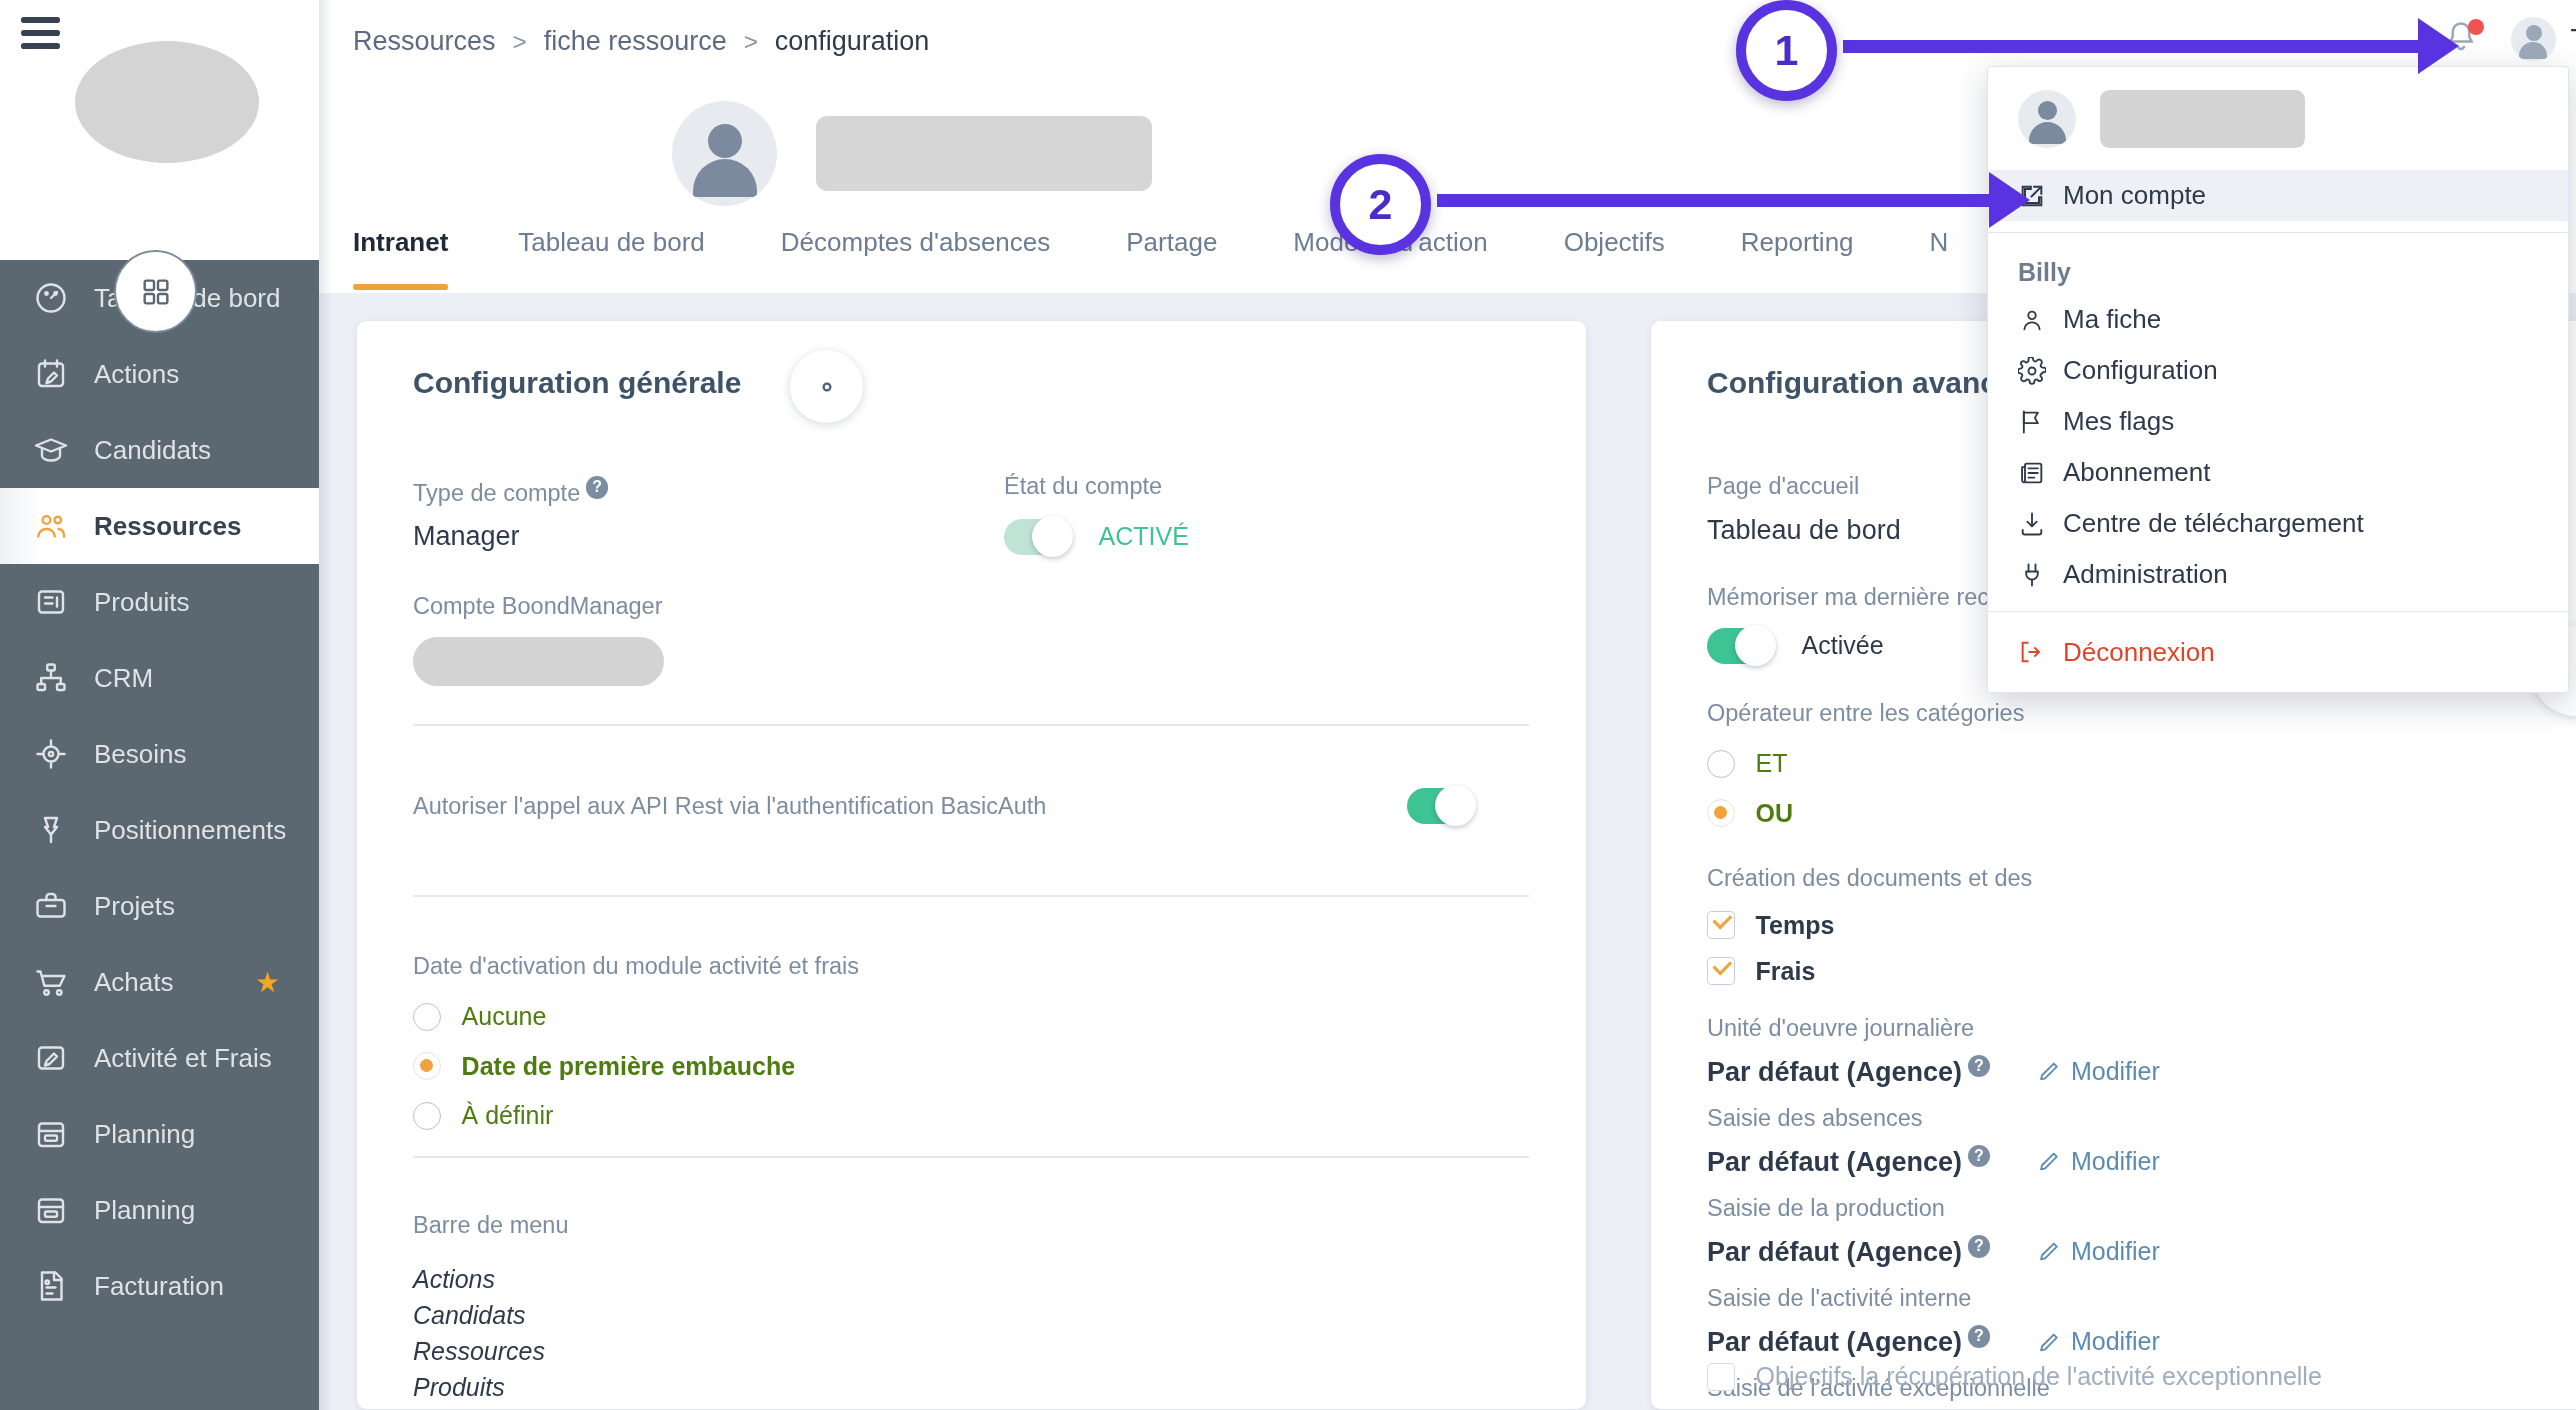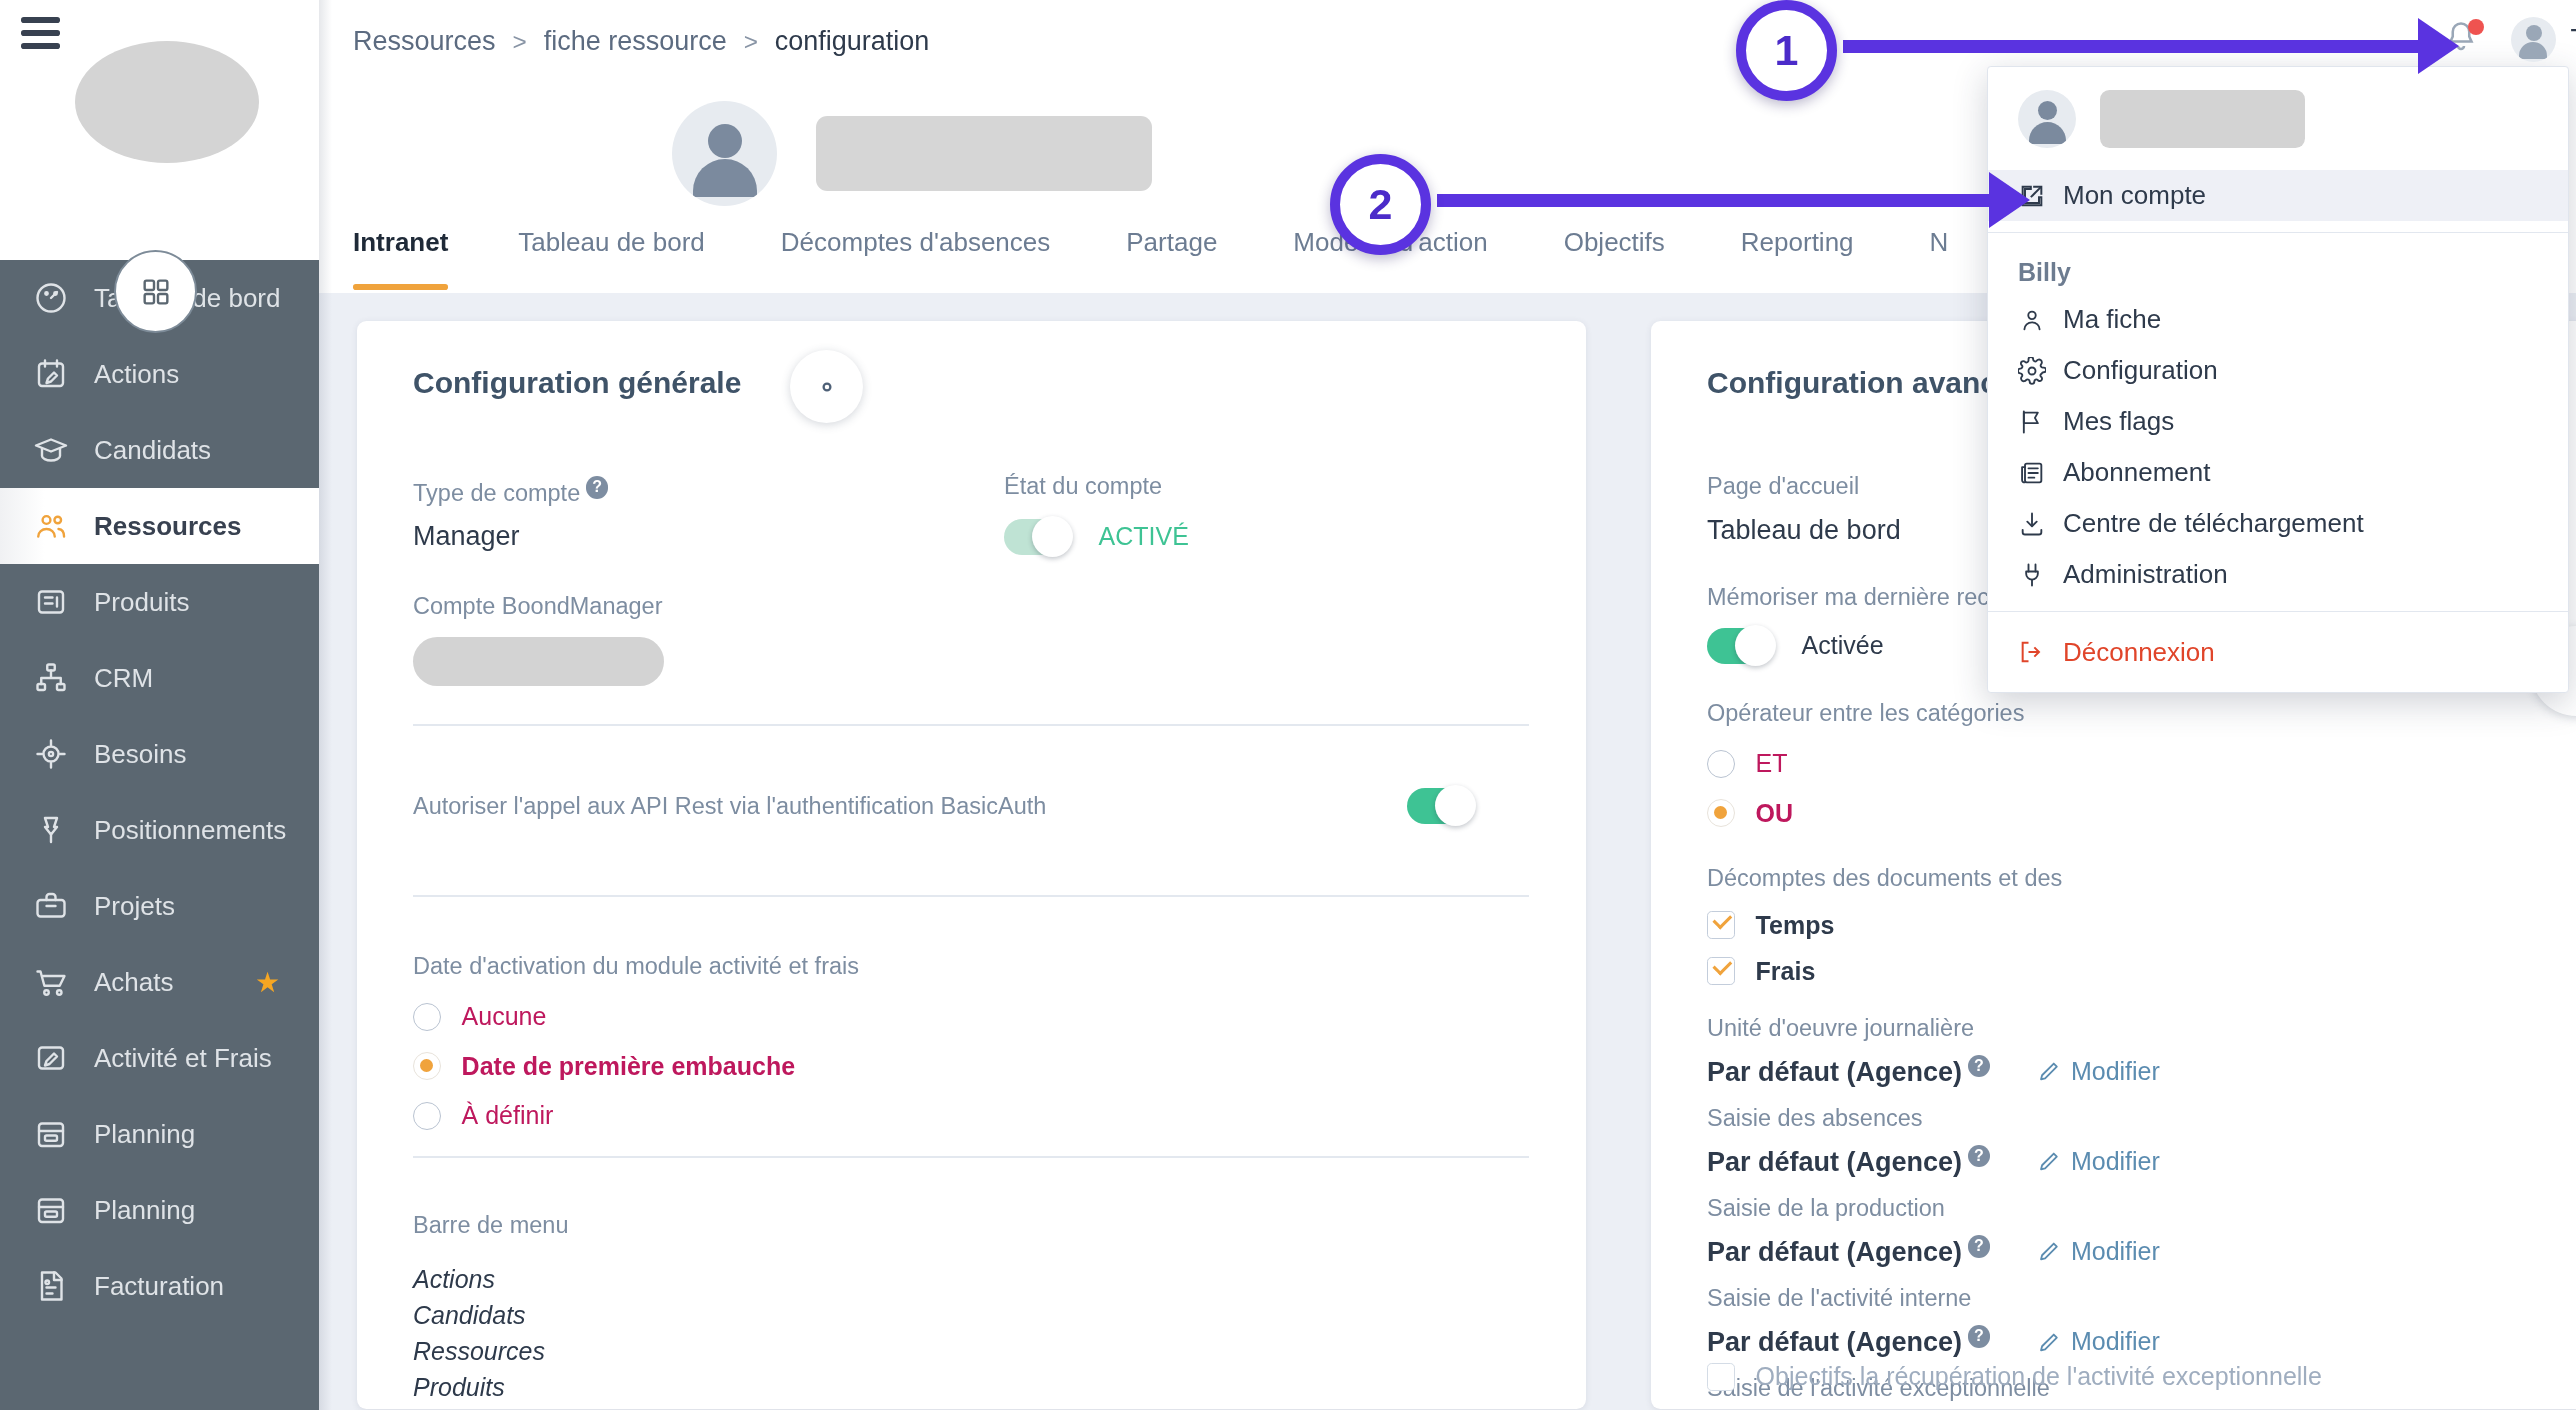--- a/index.html
+++ b/index.html
@@ -239,21 +239,21 @@
     width: 28px; height: 28px; border-radius: 50%;
     border: 1.9px solid #b9c3d1; background: #fff;
     margin-right: 20.6px; position: relative; min-width: 28px;
   }
   .radio.sel { border-color: #e8e3db; }
   .radio.sel::after {
     content:""; position:absolute; left:5.6px; top:5.6px;
     width: 13px; height: 13px; border-radius: 50%;
     background: #f0a33c;
   }
-  .radio-label { font-size: 25px; color: #be185d; }
+  .radio-label { font-size: 25px; color: #4d7c0f; }
   .radio-row.sel .radio-label { font-weight: bold; }
 
   .check-row { display:flex; align-items:center; margin-top: 17px; cursor:pointer; }
   .chk {
     width: 28px; height: 28px; border-radius: 4.7px;
     border: 1.9px solid #c3cddb; background: #fff;
     margin-right: 20.6px; min-width: 28px;
     position: relative;
   }
   .chk.on::after {
@@ -661,21 +661,21 @@
               <span class="radio-label">ET</span>
             </div>
             <div class="radio-row sel">
               <span class="radio sel"></span>
               <span class="radio-label">OU</span>
             </div>
           </div>
       </div>
 
       <div style="position:absolute; left:56px; top:542px;">
-        <div class="f-label">Décomptes des documents et des</div>
+        <div class="f-label">Création des documents et des</div>
         <div id="creation-options" style="margin-top:7.5px;">
             <div class="check-row">
               <span class="chk on"></span>
               <span class="check-label">Temps</span>
             </div>
             <div class="check-row">
               <span class="chk on"></span>
               <span class="check-label">Frais</span>
             </div>
           </div>

